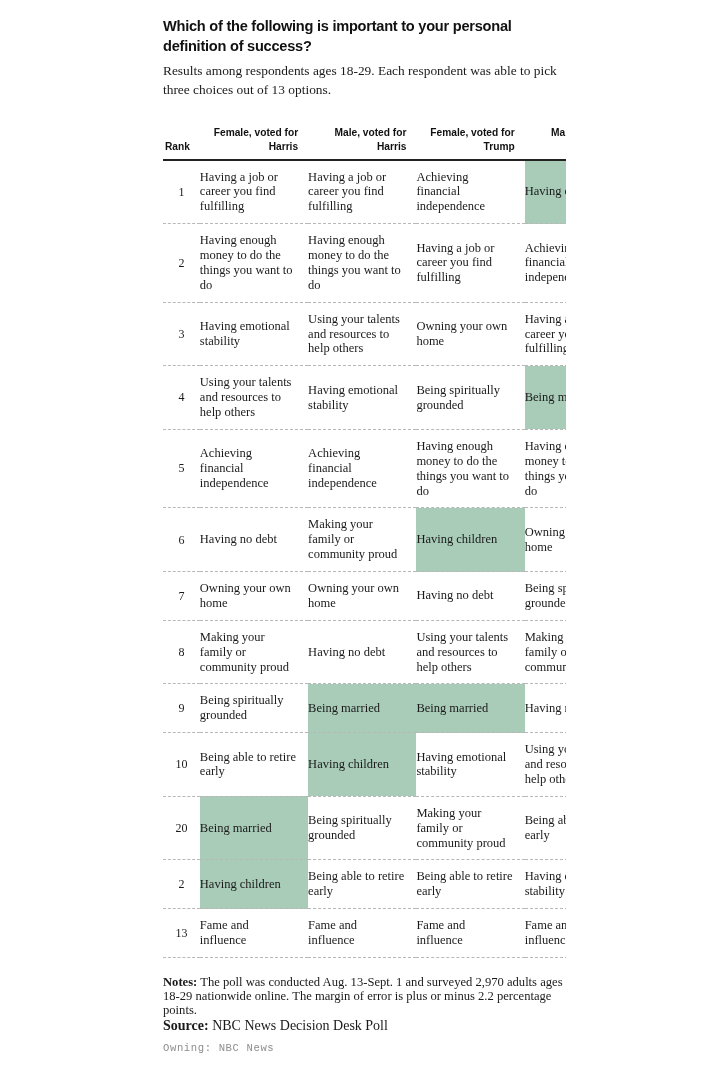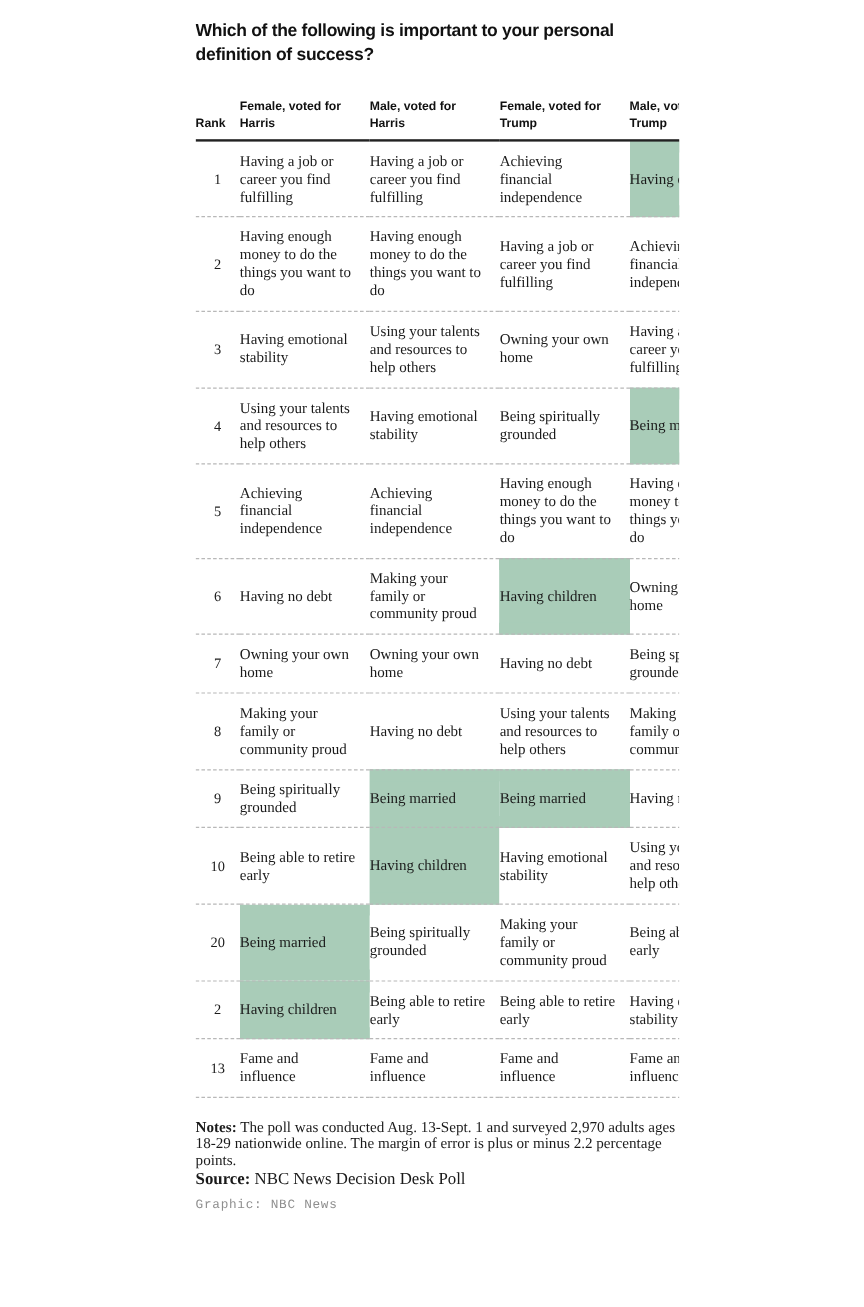--- a/index.html
+++ b/index.html
@@ -60,21 +60,21 @@
   }
   table.ranks col.c-rank  { width: 33px;  }
   table.ranks col.c-data  { width: 97px;  }
 
   thead th {
     font-family: "Liberation Sans", "DejaVu Sans", sans-serif;
     font-weight: bold;
     font-size: 10.2px;
     line-height: 1.35;
     color: #111111;
-    text-align: left;
+    text-align: right;
     vertical-align: bottom;
     padding: 0 10px 5px 0;
   }
   thead th.rank-head { padding-left: 0; }
   thead tr { border-bottom: 2px solid #222222; }
 
   tbody td {
     font-family: "Liberation Serif", "DejaVu Serif", serif;
     font-size: 12.5px;
     line-height: 1.19;
@@ -124,20 +124,21 @@
     margin-top: 7px;
   }
 </style>
 </head>
 <body>
 
 <div class="page">
   <div class="content">
 
     <h1 class="headline">Which of the following is important to your personal definition of success?</h1>
+    <p class="subhead">Results among respondents ages 18-29. Each respondent was able to pick three choices out of 13 options.</p>
 
     <div class="table-wrap">
       <table class="ranks">
         <colgroup>
           <col class="c-rank">
           <col class="c-data">
           <col class="c-data">
           <col class="c-data">
           <col class="c-data">
         </colgroup>
@@ -247,16 +248,16 @@
     </div>
 
     <div class="notes">
       <b>Notes:</b>
       <span>The poll was conducted Aug. 13-Sept. 1 and surveyed 2,970 adults ages 18-29 nationwide online. The margin of error is plus or minus 2.2 percentage points.</span>
     </div>
     <div class="source">
       <b>Source:</b>
       <span>NBC News Decision Desk Poll</span>
     </div>
-    <div class="credit">Graphic: NBC News</div>
+    <div class="credit">Owning: NBC News</div>
 
   </div>
 </div>
 
 </body></html>

